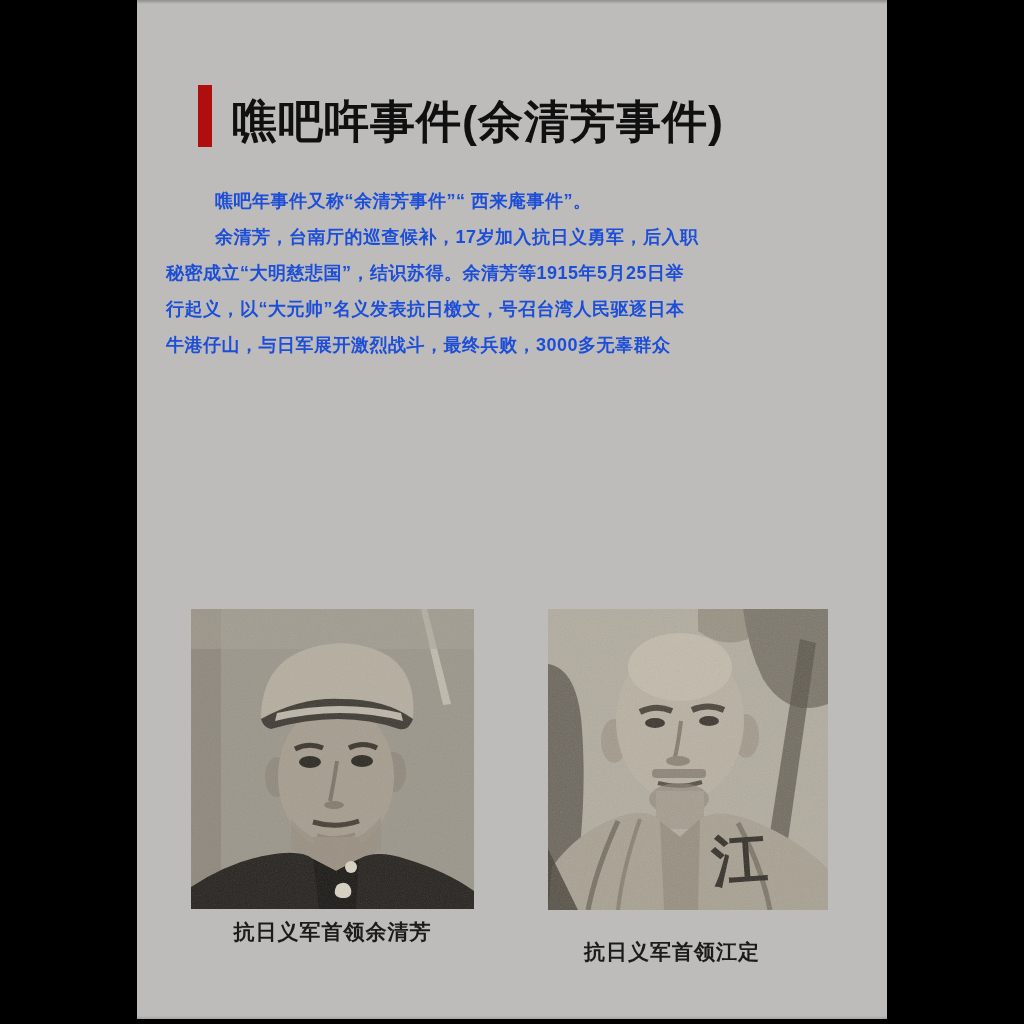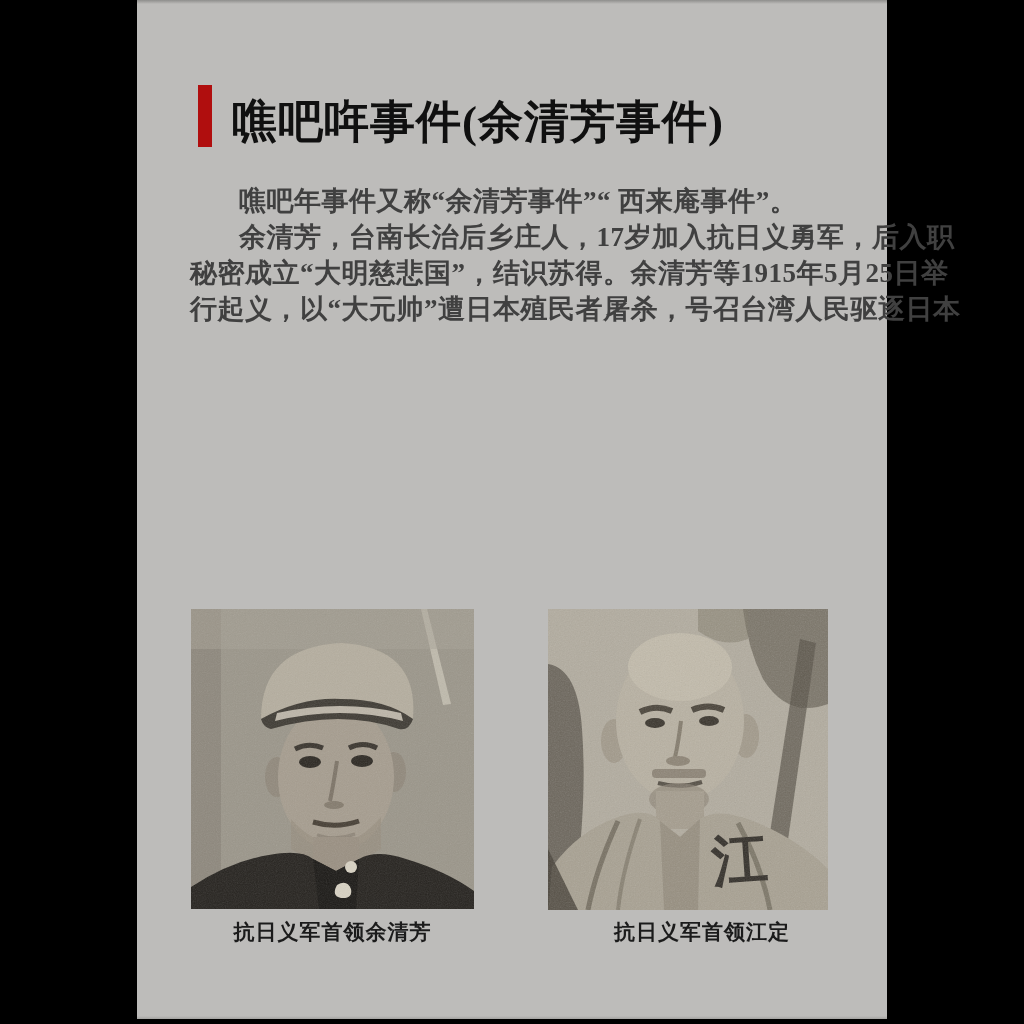--- a/index.html
+++ b/index.html
@@ -1,18 +1,18 @@
 <!DOCTYPE html>
 <html><head>
 <meta charset="utf-8">
 <style>
   html,body{margin:0;padding:0;background:#000;}
   .stage{
     position:relative;width:1024px;height:1024px;background:#000;overflow:hidden;
-    font-family:Liberation Serif, serif;
+    font-family:Liberation Sans, sans-serif;
   }
   .panel{
     position:absolute;left:137px;top:0;width:750px;height:1019px;
     background:#bdbcba;
   }
   .panel::before{ 
     content:"";position:absolute;left:0;top:0;width:100%;height:4px;
     background:linear-gradient(#8e8e8c,rgba(141,141,139,0));
   }
   .panel::after{ 
@@ -21,52 +21,53 @@
   }
   .red-bar{
     position:absolute;left:61px;top:85px;width:14px;height:62px;background:#b00e0e;
   }
   .page-title{
     position:absolute;left:95px;top:94px;margin:0;width:620px;
     font-size:45px;line-height:56px;font-weight:800;color:#101010;
     letter-spacing:1px;white-space:nowrap;
   }
   .body-text{
-    position:absolute;left:53px;top:183px;width:680px;
-    font-size:27px;font-weight:700;color:#404040;letter-spacing:0.5px;
+    position:absolute;left:29px;top:183px;width:680px;
+    font-size:18px;font-weight:700;color:#1d4ed8;letter-spacing:0.5px;
   }
   .body-line{height:36.1px;line-height:36.1px;white-space:nowrap;}
   .body-line.indent{padding-left:49px;}
   .photo{
     position:absolute;top:609px;overflow:hidden;background:#9a958a;
   }
   .photo svg{display:block;}
   .photo-left{left:54px;width:283px;height:300px;}
   .photo-right{left:411px;width:280px;height:301px;}
   .caption{
     position:absolute;top:918px;margin:0;text-align:center;
     font-size:21px;font-weight:700;color:#1b1b1b;letter-spacing:1px;white-space:nowrap;
   }
   .caption-left{left:54px;width:283px;}
-  .caption-right{left:425px;width:280px;}
+  .caption-right{left:395px;width:280px;margin-top:20px;}
 </style>
 </head>
 <body>
 
 <div class="stage">
   <div class="panel">
 
     <div class="red-bar"></div>
     <h1 class="page-title">噍吧哖事件(余清芳事件)</h1>
 
     <div class="body-text">
       <div class="body-line indent">噍吧年事件又称“余清芳事件”“ 西来庵事件”。</div>
-      <div class="body-line indent">余清芳，台南长治后乡庄人，17岁加入抗日义勇军，后入职</div>
+      <div class="body-line indent">余清芳，台南厅的巡查候补，17岁加入抗日义勇军，后入职</div>
       <div class="body-line">秘密成立“大明慈悲国”，结识苏得。余清芳等1915年5月25日举</div>
-      <div class="body-line">行起义，以“大元帅”遭日本殖民者屠杀，号召台湾人民驱逐日本</div>
+      <div class="body-line">行起义，以“大元帅”名义发表抗日檄文，号召台湾人民驱逐日本</div>
+      <div class="body-line">牛港仔山，与日军展开激烈战斗，最终兵败，3000多无辜群众</div>
     </div>
 
     <div class="photo photo-left">
       <svg width="283" height="300" viewBox="0 0 283 300" xmlns="http://www.w3.org/2000/svg">
         <defs>
           <filter id="grainL" x="0" y="0" width="100%" height="100%">
             <feTurbulence type="fractalNoise" baseFrequency="0.9" numOctaves="2" stitchTiles="stitch"></feTurbulence>
             <feColorMatrix type="saturate" values="0"></feColorMatrix>
           </filter>
         </defs>

